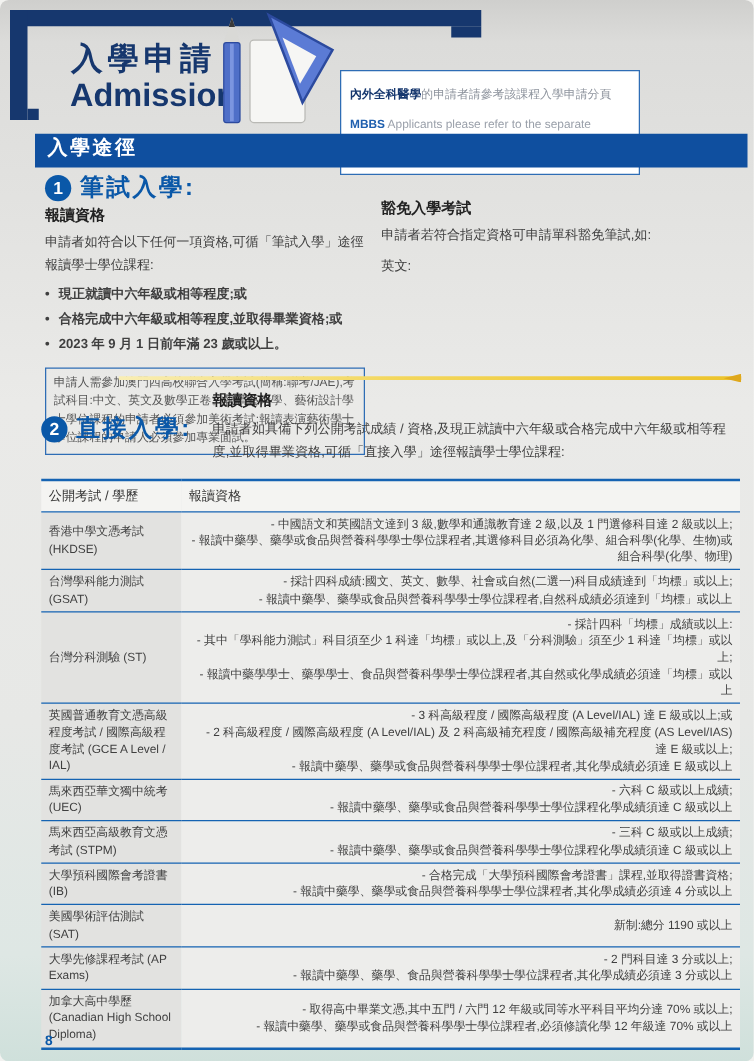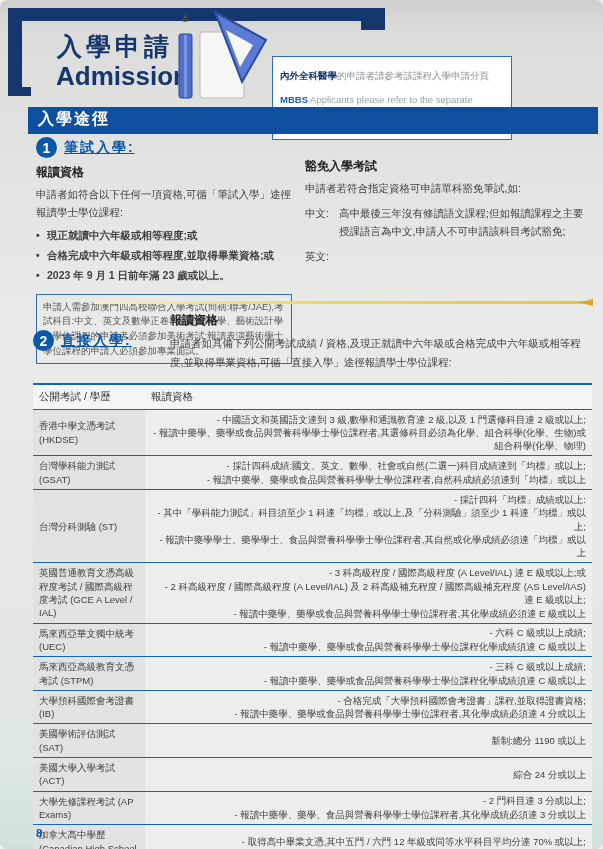--- a/index.html
+++ b/index.html
@@ -21,21 +21,21 @@
   .notice-box .l2 b{ color:#1f5fae; font-size:9.5px; }
   .notice-box .l2 span{ color:#9aa0aa; font-size:9.5px; }
 
   .section-bar{ position:absolute; left:28px; top:107px; right:5px; height:27px; background:#0f4f9f;
     color:#fff; font-size:16px; font-weight:bold; letter-spacing:2px; line-height:24px; padding-left:10px; }
 
   
   .sec-head{ position:absolute; display:flex; align-items:center; gap:7px; }
   .num-circle{ width:21px; height:21px; border-radius:50%; background:#0a58a8; color:#fff; font-size:14px; font-weight:bold;
     display:flex; align-items:center; justify-content:center; }
-  .sec-title{ color:#0a58a8; font-size:14px; font-weight:bold; letter-spacing:2px;text-decoration:underline; }
+  .sec-title{ color:#0a58a8; font-size:19px; font-weight:bold; letter-spacing:2px; }
 
   .col{ position:absolute; color:#3f3f3f; }
   .col h4{ font-size:12px; color:#222; margin-bottom:5px; }
   .col p{ font-size:10.5px; line-height:1.7; }
   ul.bullets{ list-style:none; margin-top:4px;font-weight:bold; }
   ul.bullets li{ font-size:10.5px; line-height:1.9; color:#3f3f3f; padding-left:11px; position:relative; }
   ul.bullets li::before{ content:"•"; position:absolute; left:0; color:#3f3f3f; }
   .jae-box{ margin-top:8px; border:1px solid #2e6db5; padding:5px 6px; font-size:9.5px; line-height:1.55; color:#555; }
 
   .waiver-item{ display:flex; font-size:10.5px; line-height:1.7; margin-top:7px; color:#3f3f3f; }
@@ -105,24 +105,20 @@
         <li>2023 年 9 月 1 日前年滿 23 歲或以上。</li>
       </ul>
     <div class="jae-box">申請人需參加澳門四高校聯合入學考試(簡稱:聯考/JAE),考試科目:中文、英文及數學正卷。報讀藝術學、藝術設計學士學位課程的申請者必須參加美術考試;報讀表演藝術學士學位課程的申請人必須參加專業面試。</div>
   </div>
 
   <div class="col" style="left:305px; top:158px; width:288px;">
     <h4>豁免入學考試</h4>
     <p>申請者若符合指定資格可申請單科豁免筆試,如:</p>
     <div>
         <div class="waiver-item">
-          <div class="lbl">中文:</div>
-          <div class="txt">高中最後三年沒有修讀語文課程;但如報讀課程之主要授課語言為中文,申請人不可申請該科目考試豁免;</div>
-        </div>
-        <div class="waiver-item">
           <div class="lbl">英文:</div>
         </div>
       </div>
   </div>
 
   <div class="gold-rule"></div>
 
   <div class="sec-head" style="left:33px; top:330px;">
     <div class="num-circle">2</div>
     <div class="sec-title">直接入學:</div>
@@ -191,26 +187,20 @@
             <div class="req-line">- 報讀中藥學、藥學或食品與營養科學學士學位課程者,其化學成績必須達 4 分或以上</div>
           </td>
         </tr>
         <tr>
           <td class="exam">美國學術評估測試 (SAT)</td>
           <td class="req">
             <div class="req-line">新制:總分 1190 或以上</div>
           </td>
         </tr>
         <tr>
-          <td class="exam">美國大學入學考試 (ACT)</td>
-          <td class="req">
-            <div class="req-line">綜合 24 分或以上</div>
-          </td>
-        </tr>
-        <tr>
           <td class="exam">大學先修課程考試 (AP Exams)</td>
           <td class="req">
             <div class="req-line">- 2 門科目達 3 分或以上;</div>
             <div class="req-line">- 報讀中藥學、藥學、食品與營養科學學士學位課程者,其化學成績必須達 3 分或以上</div>
           </td>
         </tr>
         <tr>
           <td class="exam">加拿大高中學歷 (Canadian High School Diploma)</td>
           <td class="req">
             <div class="req-line">- 取得高中畢業文憑,其中五門 / 六門 12 年級或同等水平科目平均分達 70% 或以上;</div>

